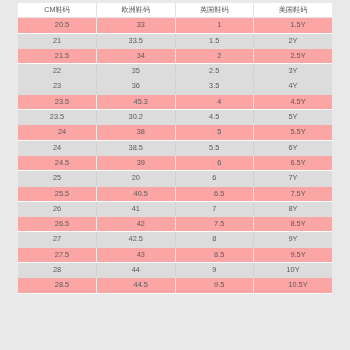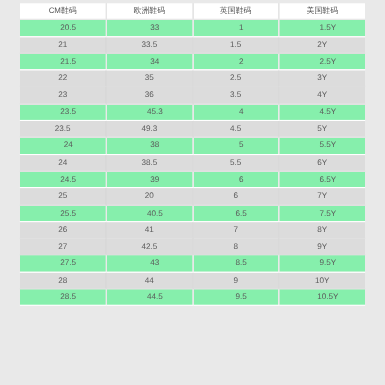--- a/index.html
+++ b/index.html
@@ -50,21 +50,21 @@
     font-size: 7.2px;
     border-bottom: 1px solid #e6e6e6;
     margin-left: 37px;
   }
   table.size-chart tbody tr.row-odd td {
     background: #dcdcdc;
     border-right-color: #d2d2d2;
     border-bottom-color: #dcdcdc;
   }
   table.size-chart tbody tr.row-even td {
-    background: #86efac;
+    background: #fca5a5;
     border-right-color: #e8e8e8;
     border-bottom-color: #ffffff;
     padding-left: 10px;
   }
 </style>
 </head>
 <body>
 
 <div id="size-chart-wrap">
   <table class="size-chart">
@@ -114,21 +114,21 @@
           <td>4Y</td>
         </tr>
         <tr class="row-even">
           <td>23.5</td>
           <td>45.3</td>
           <td>4</td>
           <td>4.5Y</td>
         </tr>
         <tr class="row-odd">
           <td>23.5</td>
-          <td>49.3</td>
+          <td>30.2</td>
           <td>4.5</td>
           <td>5Y</td>
         </tr>
         <tr class="row-even">
           <td>24</td>
           <td>38</td>
           <td>5</td>
           <td>5.5Y</td>
         </tr>
         <tr class="row-odd">
@@ -154,20 +154,26 @@
           <td>40.5</td>
           <td>6.5</td>
           <td>7.5Y</td>
         </tr>
         <tr class="row-odd">
           <td>26</td>
           <td>41</td>
           <td>7</td>
           <td>8Y</td>
         </tr>
+        <tr class="row-even">
+          <td>26.5</td>
+          <td>42</td>
+          <td>7.5</td>
+          <td>8.5Y</td>
+        </tr>
         <tr class="row-odd">
           <td>27</td>
           <td>42.5</td>
           <td>8</td>
           <td>9Y</td>
         </tr>
         <tr class="row-even">
           <td>27.5</td>
           <td>43</td>
           <td>8.5</td>

